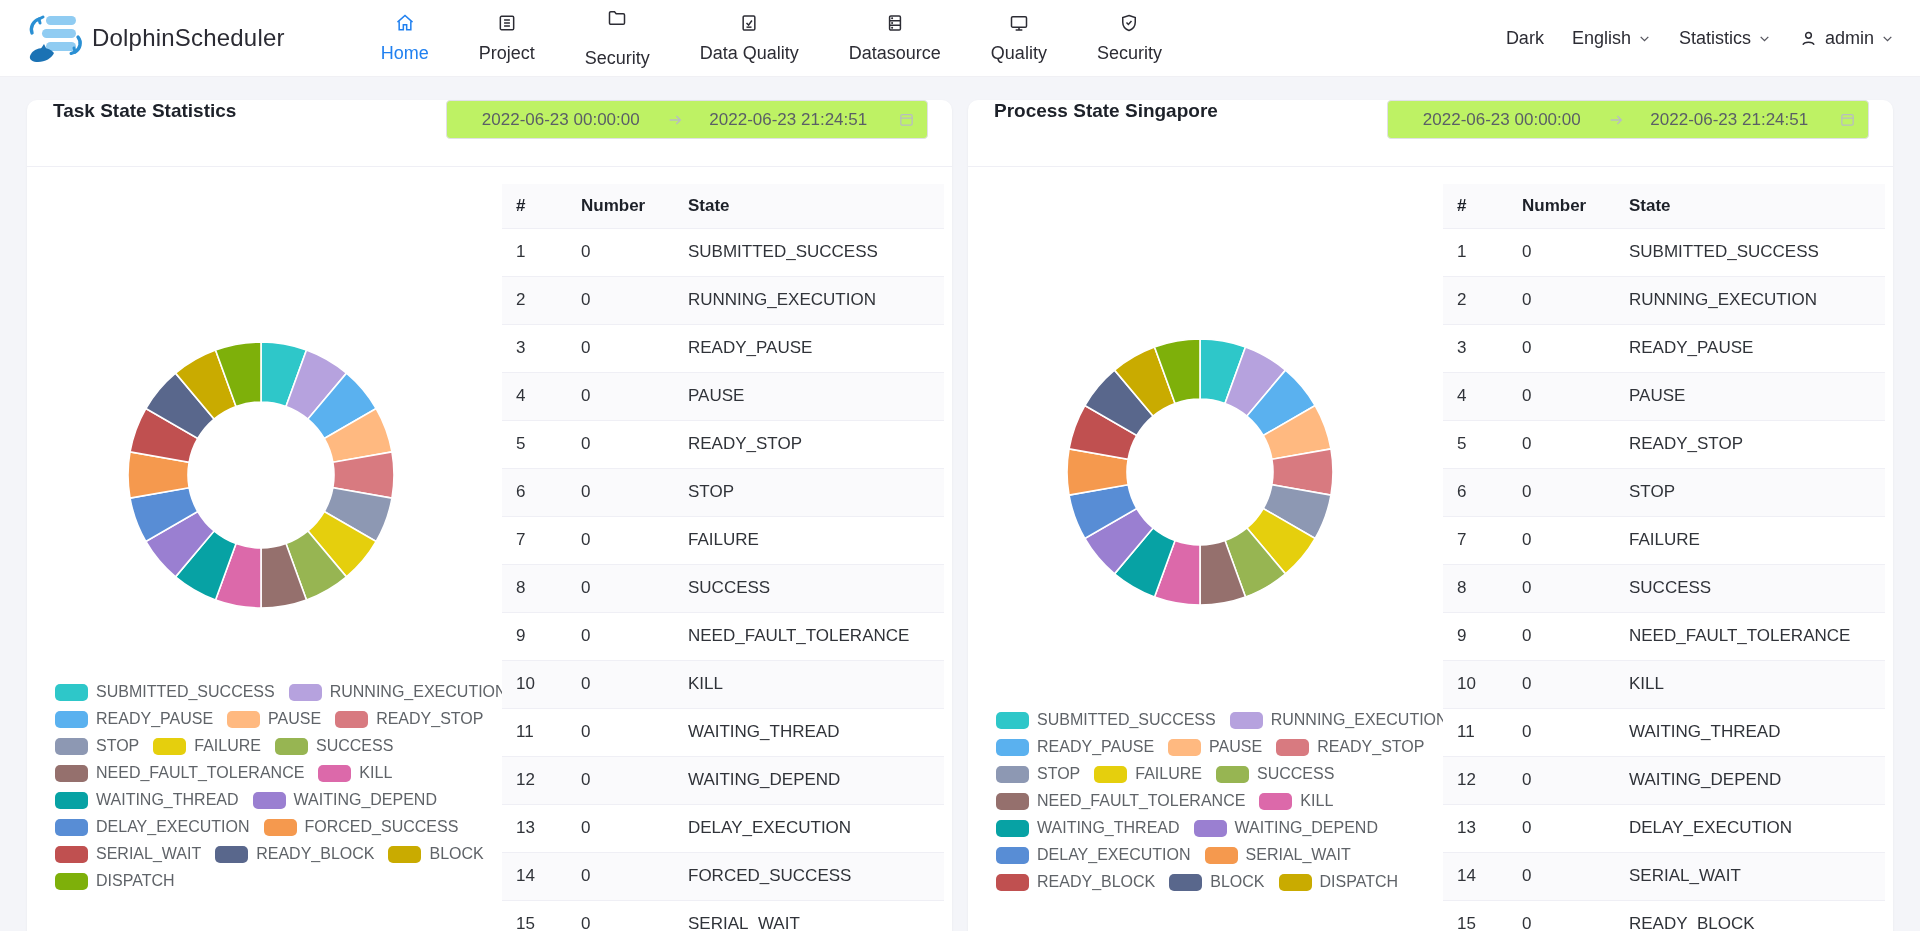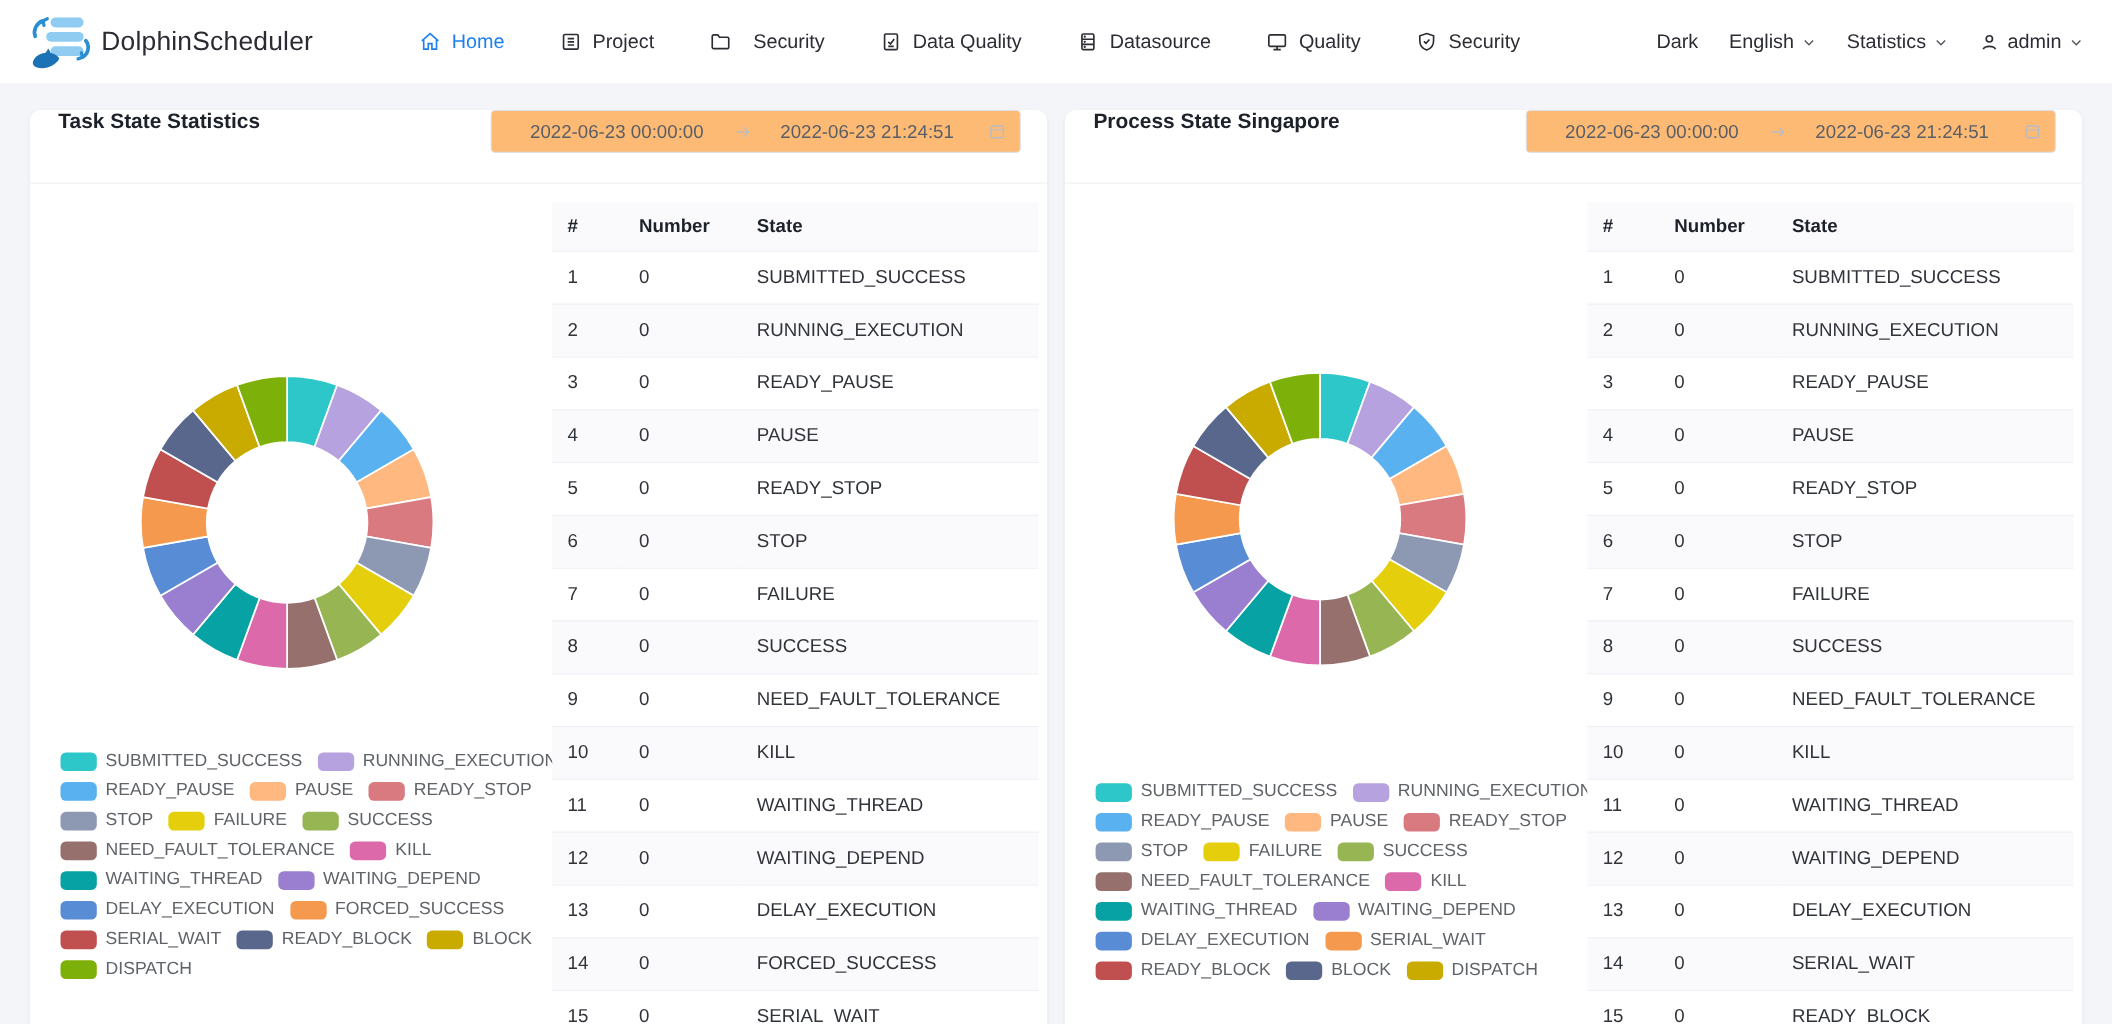--- a/index.html
+++ b/index.html
@@ -6,38 +6,38 @@
   html,body { width:1920px; height:931px; overflow:hidden; background:#f4f5f9;
     font-family:"Liberation Sans", sans-serif; }
 
   
   .topbar { position:absolute; left:0; top:0; width:1920px; height:77px; background:#fff;
     display:flex; align-items:center; border-bottom:1px solid #f0f0f4; padding:0 26px; }
   .logo { display:flex; align-items:center; gap:8px; }
   .logo-title { font-size:24px; color:#2b2b33; letter-spacing:.2px; }
   .nav { display:flex; align-items:center; gap:50px; margin-left:96px; }
   .nav-item { display:flex; align-items:center; gap:10px; font-size:18px; color:#2c2c34;
-    cursor:pointer; white-space:nowrap; }
+    cursor:pointer; white-space:nowrap;flex-direction:column; }
   .nav-item.active { color:#2080f0; }
   .nav-item svg { display:block; }
   .top-right { margin-left:auto; display:flex; align-items:flex-start; gap:28px; }
   .tr-item { display:flex; align-items:center; gap:7px; font-size:18px; color:#2c2c34; cursor:pointer; }
   .chev { color:#55555e; }
 
   
   .panel { position:absolute; top:100px; width:925px; height:870px; background:#fff;
     border-radius:10px; box-shadow:0 1px 3px rgba(0,0,0,.05); overflow:hidden; }
   .panel.left { left:27px; }
   .panel.right { left:968px; }
   .panel-head { height:67px; display:flex; align-items:flex-start; justify-content:space-between;
     padding:0 24px 0 26px; border-bottom:1px solid #efeff5; }
   .panel-title { font-size:19px; font-weight:700; color:#1d2129; }
 
   .datepicker { width:482px; height:39px; border:1px solid #e0e0e6; border-radius:4px;
-    display:flex; align-items:center; padding:16px 12px; background:#fdba74; color:#5a5e66; font-size:17px; }
+    display:flex; align-items:center; padding:16px 12px; background:#bef264; color:#5a5e66; font-size:17px; }
   .dp-date { flex:1; text-align:center; white-space:nowrap; }
   .dp-arrow { color:#b8bcc2; display:flex; align-items:center; padding:0 4px; }
   .dp-cal { color:#b8bcc2; display:flex; align-items:center; margin-left:8px; }
 
   .donut { position:absolute; width:280px; height:280px; }
   .panel.left  .donut { left:94px; top:235px; }
   .panel.right .donut { left:92px; top:232px; }
 
   .legend { position:absolute; left:28px; width:520px; display:flex; flex-wrap:wrap;
     column-gap:14px; row-gap:9px; align-items:center; }

